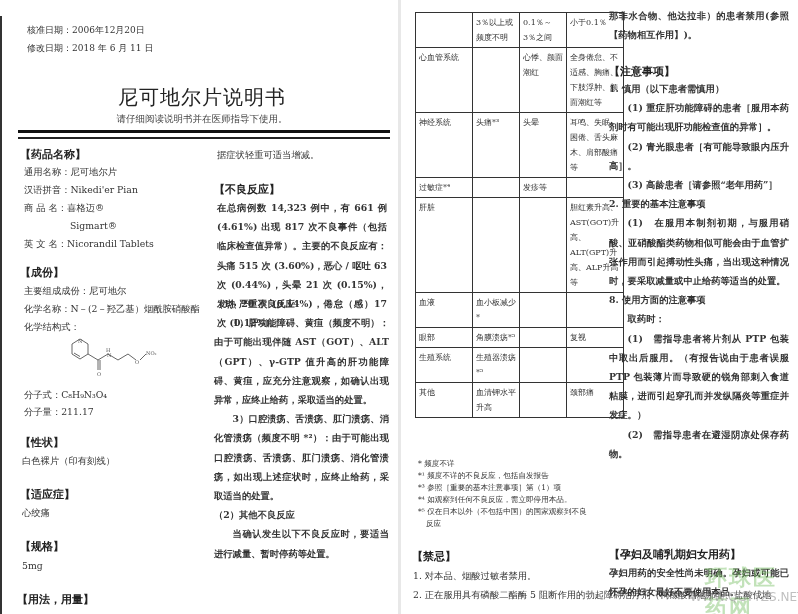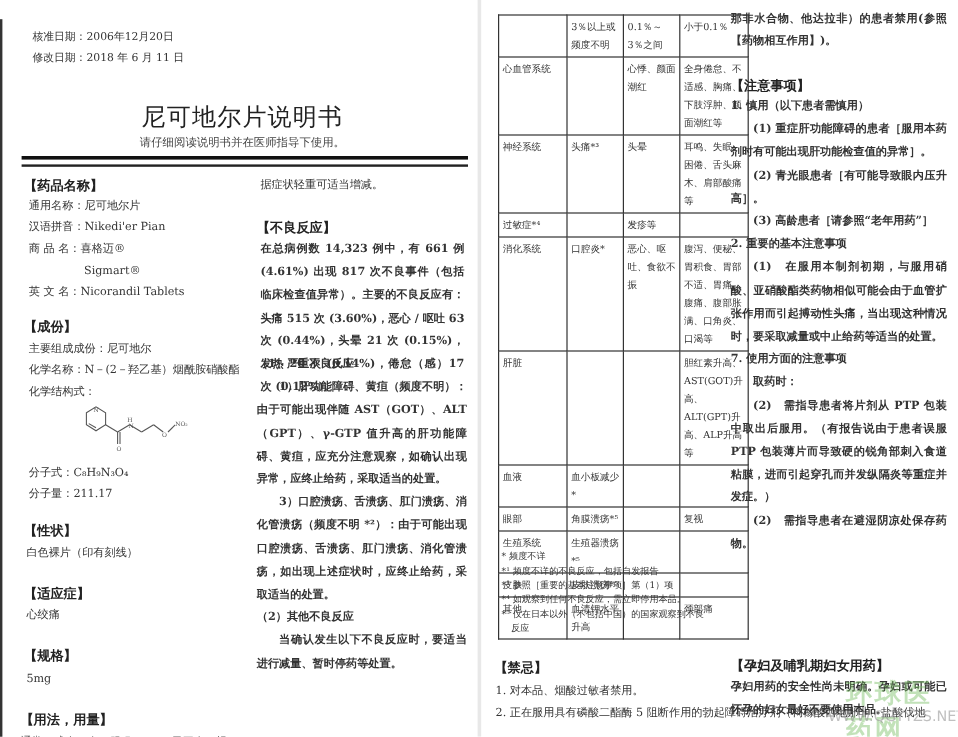--- a/index.html
+++ b/index.html
@@ -118,52 +118,40 @@
         <td>头晕</td>
         <td>耳鸣、失眠、困倦、舌头麻木、肩部酸痛等</td>
       </tr>
   <tr>
         <td>过敏症*⁴</td>
         <td></td>
         <td>发疹等</td>
         <td></td>
       </tr>
   <tr>
-        <td>消化系统</td>
-        <td>口腔炎*</td>
-        <td>恶心、呕吐、食欲不振</td>
-        <td>腹泻、便秘、胃积食、胃部不适、胃痛、腹痛、腹部胀满、口角炎、口渴等</td>
-      </tr>
-  <tr>
         <td>肝脏</td>
         <td></td>
         <td></td>
         <td>胆红素升高、AST(GOT)升高、ALT(GPT)升高、ALP升高等</td>
       </tr>
   <tr>
         <td>血液</td>
         <td>血小板减少*</td>
         <td></td>
         <td></td>
       </tr>
   <tr>
         <td>眼部</td>
         <td>角膜溃疡*⁵</td>
         <td></td>
         <td>复视</td>
       </tr>
   <tr>
         <td>生殖系统</td>
         <td>生殖器溃疡*⁵</td>
-        <td></td>
-        <td></td>
-      </tr>
-  <tr>
-        <td>皮肤</td>
-        <td>皮肤溃疡*⁵</td>
         <td></td>
         <td></td>
       </tr>
   <tr>
         <td>其他</td>
         <td>血清钾水平升高</td>
         <td></td>
         <td>颈部痛</td>
       </tr>
 </tbody>
@@ -185,23 +173,23 @@
 </div>
 
 <div class="sec" style="left:609px;top:64px">【注意事项】</div>
 <div class="para" style="left:609px;top:79px;width:180px">
   <p style="font-weight:bold">1. 慎用（以下患者需慎用）</p>
   <p class="ind">(1) 重症肝功能障碍的患者［服用本药剂时有可能出现肝功能检查值的异常］。</p>
   <p class="ind">(2) 青光眼患者［有可能导致眼内压升高］。</p>
   <p class="ind">(3) 高龄患者［请参照“老年用药”］</p>
   <p style="font-weight:bold">2. 重要的基本注意事项</p>
   <p class="ind">(1)　在服用本制剂初期，与服用硝酸、亚硝酸酯类药物相似可能会由于血管扩张作用而引起搏动性头痛，当出现这种情况时，要采取减量或中止给药等适当的处置。</p>
-  <p style="font-weight:bold">7. 使用方面的注意事项</p>
+  <p style="font-weight:bold">8. 使用方面的注意事项</p>
   <p class="ind">取药时：</p>
-  <p class="ind">(2)　需指导患者将片剂从 PTP 包装中取出后服用。（有报告说由于患者误服 PTP 包装薄片而导致硬的锐角部刺入食道粘膜，进而引起穿孔而并发纵隔炎等重症并发症。）</p>
+  <p class="ind">(1)　需指导患者将片剂从 PTP 包装中取出后服用。（有报告说由于患者误服 PTP 包装薄片而导致硬的锐角部刺入食道粘膜，进而引起穿孔而并发纵隔炎等重症并发症。）</p>
   <p class="ind">(2)　需指导患者在避湿阴凉处保存药物。</p>
 </div>
 
 <div class="sec" style="left:609px;top:547px">【孕妇及哺乳期妇女用药】</div>
 <div class="para" style="left:609px;top:563px;width:180px">
   <p>孕妇用药的安全性尚未明确。孕妇或可能已怀孕的妇女最好不要使用本品。</p>
 </div>
 
 <div class="wm">环球医药网</div>
 <div class="wm2">WWW.QGYYZS.NET</div>

